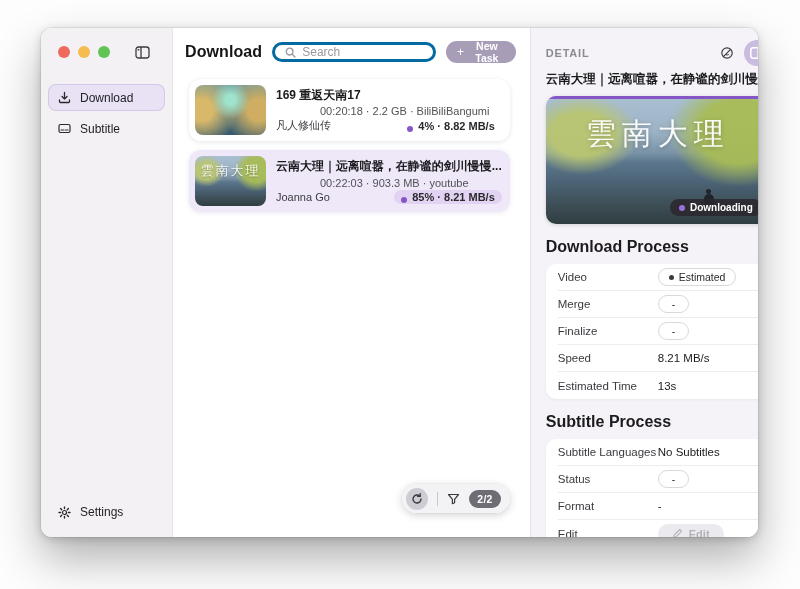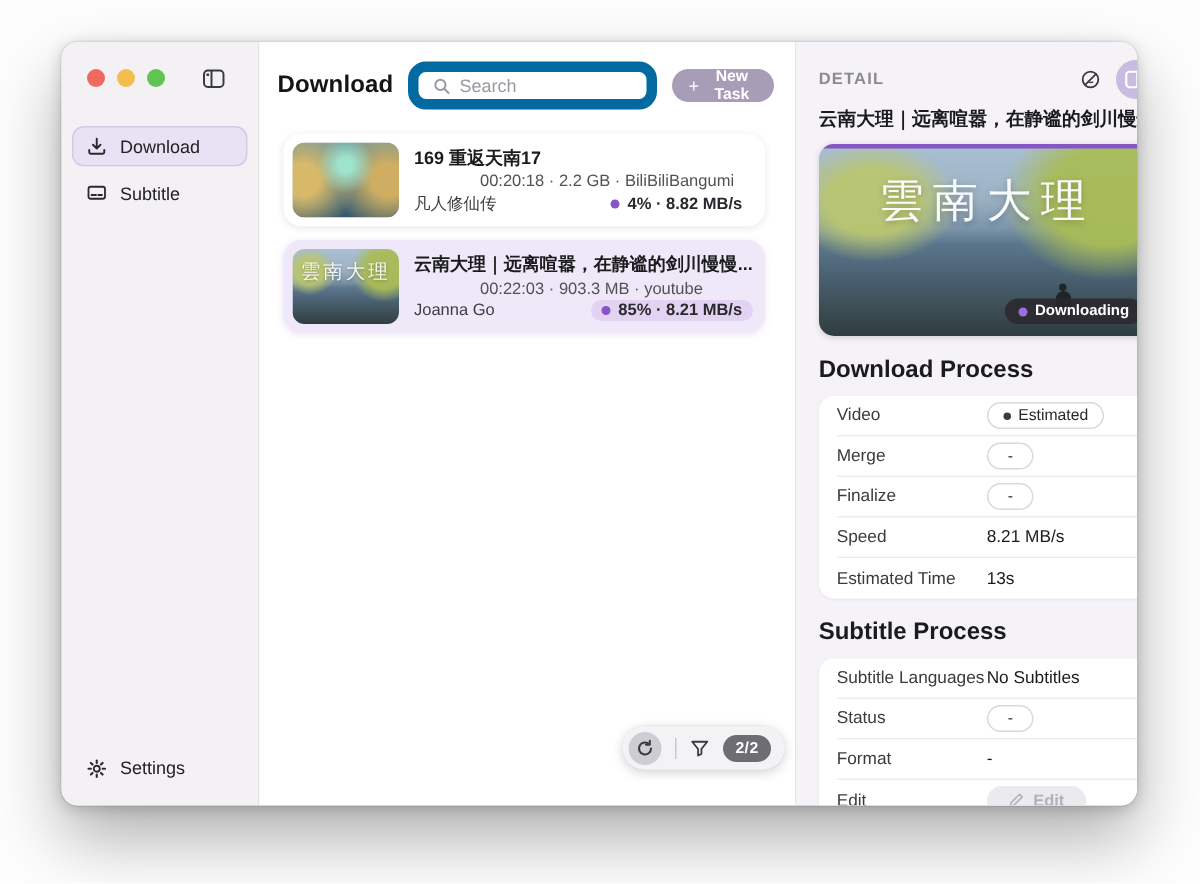--- a/index.html
+++ b/index.html
@@ -24,21 +24,21 @@
   .nav { margin-top:22px; padding:0 7px; display:flex; flex-direction:column; gap:4px; }
   .nav-item { display:flex; align-items:center; gap:9px; height:27px; padding:0 10px; border-radius:8px; font-size:12px; color:#222226; font-weight:500; cursor:pointer; }
   .nav-item.selected { background:#e9e1f4; box-shadow:inset 0 0 0 1px rgba(140,110,190,.22); }
   .settings-row { position:absolute; left:7px; bottom:12px; display:flex; align-items:center; gap:9px; padding:0 10px; height:26px; font-size:12px; color:#222226; font-weight:500; cursor:pointer; }
   .icon12 { width:13px; height:13px; flex:0 0 13px; display:inline-flex; }
 
   
   .main { flex:1 1 auto; background:#ffffff; position:relative; display:flex; flex-direction:column; border-right:1px solid #e6e4e9; }
   .main-header { display:flex; align-items:center; gap:10px; padding:13px 14px 10px 12px; }
   .page-title { font-size:16px; font-weight:700; color:#151517; letter-spacing:.1px; }
-  .search { flex:1 1 auto; display:flex; align-items:center; gap:6px; height:32px; border:7px solid #0369a1; border-radius:12px; background:#fff; padding:0 10px; }
+  .search { flex:1 1 auto; display:flex; align-items:center; gap:6px; height:20px; border:3px solid #0369a1; border-radius:12px; background:#fff; padding:0 10px; }
   .search input { border:none; outline:none; width:100%; font-size:12px; color:#333; background:transparent; font-family:"Liberation Sans",sans-serif; }
   .search input::placeholder { color:#9a98a0; }
   .btn-newtask { display:flex; align-items:center; gap:5px; height:22px; padding:0 11px; border:none; border-radius:11px; background:#a89db6; color:#ffffff; font-size:10.5px; font-weight:600; cursor:pointer; font-family:"Liberation Sans",sans-serif; }
   .btn-newtask .plus { font-size:12px; font-weight:400; line-height:1; }
 
   .tasks { padding:6px 20px 0 16px; display:flex; flex-direction:column; gap:9px; }
   .card { display:flex; gap:10px; padding:6px; border-radius:12px; background:#fff; box-shadow:0 1px 5px rgba(0,0,0,.10); cursor:pointer; }
   .card.selected { background:#efe8f8; box-shadow:0 1px 5px rgba(120,80,180,.14); }
   .thumb { width:71px; height:50px; border-radius:8px; flex:0 0 71px; position:relative; overflow:hidden; }
   .thumb-1 {
@@ -53,25 +53,25 @@
       radial-gradient(ellipse 34% 42% at 16% 30%, rgba(186,198,112,.95) 0 40%, rgba(186,198,112,0) 75%),
       radial-gradient(ellipse 40% 55% at 86% 28%, rgba(168,188,86,.95) 0 45%, rgba(168,188,86,0) 78%),
       linear-gradient(180deg, #a9bfd2 0%, #9db3c5 28%, #7b94a8 44%, #5b768c 52%, #496071 70%, #3c4d54 86%, #2f3d40 100%);
   }
   .thumb-label { position:absolute; top:6px; left:0; right:0; text-align:center; color:rgba(255,255,255,.92); font-size:13px; font-family:"DejaVu Serif",serif; letter-spacing:2px; text-shadow:0 1px 2px rgba(0,0,0,.3); }
   .card-info { flex:1 1 auto; min-width:0; display:flex; flex-direction:column; justify-content:space-between; padding:2px 2px 2px 0; }
   .t-title { font-size:12px; font-weight:700; color:#1b1b1e; white-space:nowrap; overflow:hidden; text-overflow:ellipsis; }
   .t-meta { font-size:11px; color:#515156; white-space:nowrap; overflow:hidden;margin-left:44px; }
   .t-bottom { display:flex; align-items:center; justify-content:space-between; }
   .t-author { font-size:11px; color:#3c3c41; }
-  .t-status { display:flex; align-items:center; gap:5px; font-size:11px; font-weight:600; color:#2a2a2e; padding:1px 7px; border-radius:9px; }
+  .t-status { display:flex; align-items:flex-end; gap:5px; font-size:11px; font-weight:600; color:#2a2a2e; padding:1px 7px; border-radius:9px; }
   .card.selected .t-status { background:#e3d3f2; }
   .dot { width:6px; height:6px; border-radius:50%; background:#8655c6; display:inline-block; }
 
-  .float-toolbar { position:absolute; right:7px; bottom:24px; height:29px; display:flex; align-items:center; gap:9px; padding:0 9px 0 4px; border-radius:15px; background:rgba(243,242,245,.97); box-shadow:0 2px 8px rgba(0,0,0,.18), 0 0 0 0.5px rgba(0,0,0,.05); }
+  .float-toolbar { position:absolute; right:20px; bottom:24px; height:29px; display:flex; align-items:center; gap:9px; padding:0 9px 0 4px; border-radius:15px; background:rgba(243,242,245,.97); box-shadow:0 2px 8px rgba(0,0,0,.18), 0 0 0 0.5px rgba(0,0,0,.05); }
   .refresh-btn { width:22px; height:22px; border-radius:50%; background:#cecdd3; border:none; display:flex; align-items:center; justify-content:center; cursor:pointer; }
   .vdivider { width:1px; height:14px; background:#c9c8ce; }
   .funnel-btn { background:none; border:none; display:flex; cursor:pointer; padding:0; }
   .counter-pill { background:#6e6d74; color:#fff; font-size:10.5px; font-weight:700; border-radius:10px; padding:3px 8px; letter-spacing:.3px; }
 
   
   .detail { width:255px; flex:0 0 255px; background:#f5f3f7; position:relative; padding:12px 16px 0 15px; overflow:hidden; }
   .detail-header { display:flex; align-items:center; height:26px; }
   .detail-label { font-size:11px; font-weight:600; letter-spacing:.8px; color:#8a8a90; flex:1; }
   .hd-icons { display:flex; align-items:center; gap:10px; }

